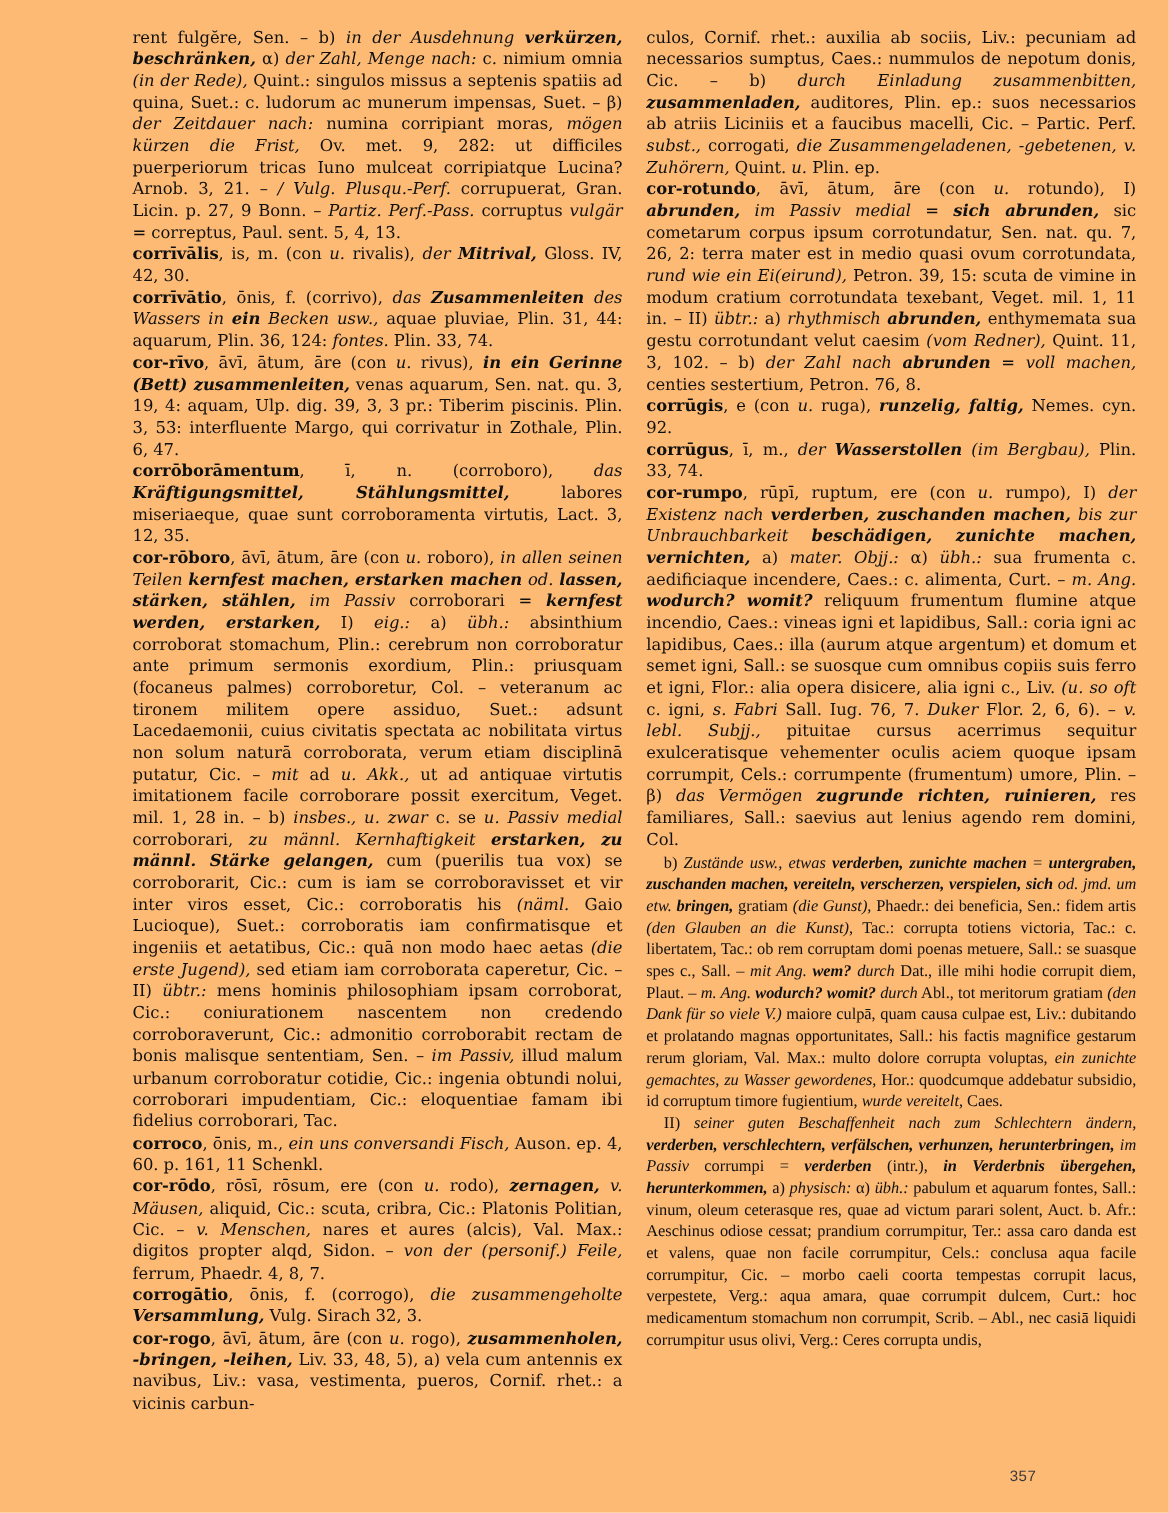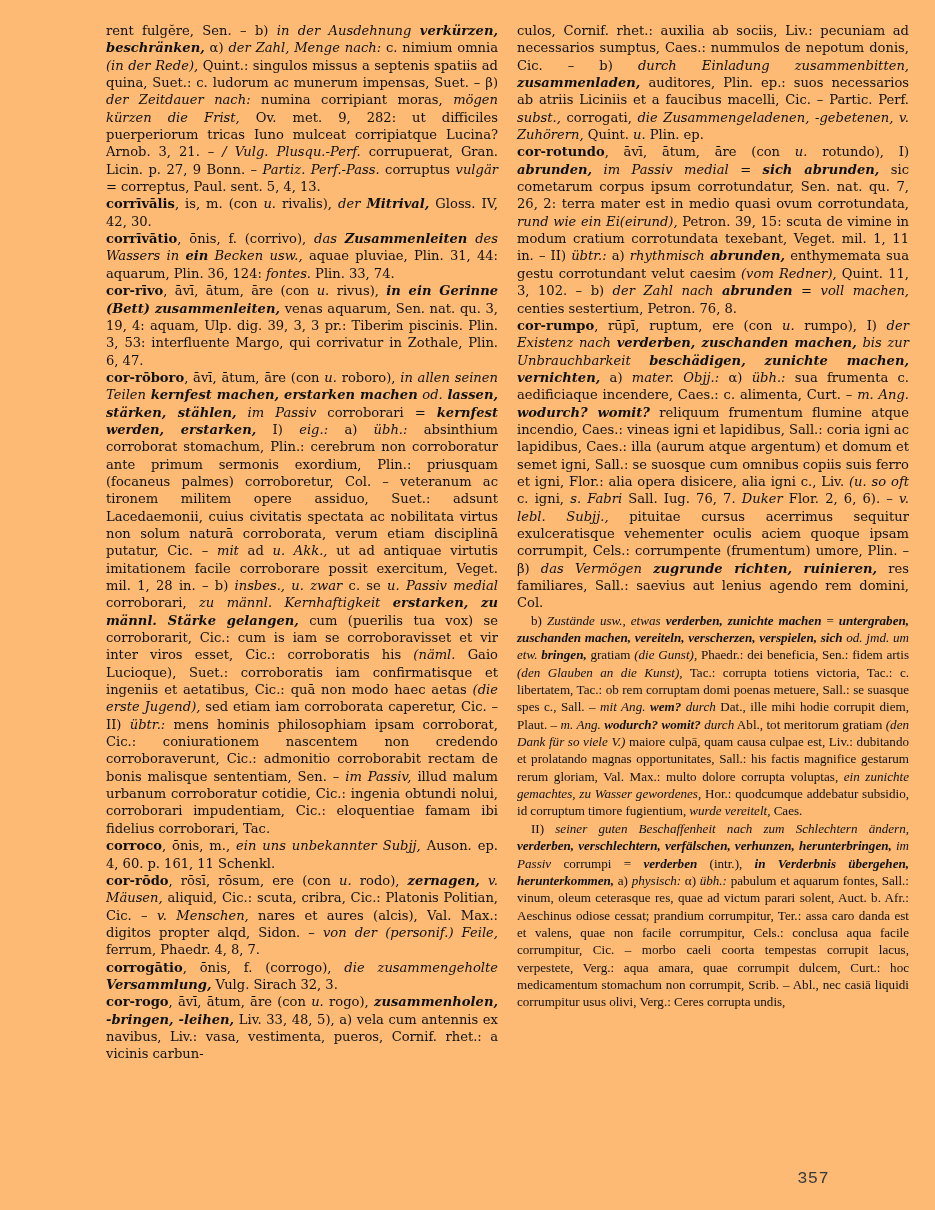--- a/index.html
+++ b/index.html
@@ -50,47 +50,50 @@
     text-indent: 0;
   }
   .entry + .entry { margin-top: 0px; }
 
   .para-indent { text-indent: 14px; font-family: Liberation Serif, serif; }
 
   .folio {
     position: absolute;
     right: 106px;
     bottom: 22px;
-    font-size: 17px;
+    font-size: 12px;
     color: #3a3a3a;
     letter-spacing: 0.4px;
-    font-family: Liberation Mono, monospace;
+    font-family: Liberation Sans, sans-serif;
   }
 </style>
 </head>
 <body>
 
 <div class="page">
 
   <div class="columns">
 
     <div class="col col-left" id="col-left">
         <p class="entry">rent fulgĕre, Sen. – b) <i>in der Ausdehnung</i> <b><i>verkürzen, beschränken,</i></b> α) <i>der Zahl, Menge nach:</i> c. nimium omnia <i>(in der Rede),</i> Quint.: singulos missus a septenis spatiis ad quina, Suet.: c. ludorum ac munerum impensas, Suet. – β) <i>der Zeitdauer nach:</i> numina corripiant moras, <i>mögen kürzen die Frist,</i> Ov. met. 9, 282: ut difficiles puerperiorum tricas Iuno mulceat corripiatque Lucina? Arnob. 3, 21. – <i>/ Vulg. Plusqu.-Perf.</i> corrupuerat, Gran. Licin. p. 27, 9 Bonn. – <i>Partiz. Perf.-Pass.</i> corruptus <i>vulgär</i> = correptus, Paul. sent. 5, 4, 13.</p>
         <p class="entry"><b>corrīvālis</b>, is, m. (con <i>u.</i> rivalis), <i>der</i> <b><i>Mitrival,</i></b> Gloss. IV, 42, 30.</p>
         <p class="entry"><b>corrīvātio</b>, ōnis, f. (corrivo), <i>das</i> <b><i>Zusammenleiten</i></b> <i>des Wassers in</i> <b><i>ein</i></b> <i>Becken usw.,</i> aquae pluviae, Plin. 31, 44: aquarum, Plin. 36, 124: <i>fontes.</i> Plin. 33, 74.</p>
         <p class="entry"><b>cor-rīvo</b>, āvī, ātum, āre (con <i>u.</i> rivus), <b><i>in ein Gerinne (Bett) zusammenleiten,</i></b> venas aquarum, Sen. nat. qu. 3, 19, 4: aquam, Ulp. dig. 39, 3, 3 pr.: Tiberim piscinis. Plin. 3, 53: interfluente Margo, qui corrivatur in Zothale, Plin. 6, 47.</p>
+        <p class="entry"><b>corrōborāmentum</b>, ī, n. (corroboro), <i>das</i> <b><i>Kräftigungsmittel, Stählungsmittel,</i></b> labores miseriaeque, quae sunt corroboramenta virtutis, Lact. 3, 12, 35.</p>
         <p class="entry"><b>cor-rōboro</b>, āvī, ātum, āre (con <i>u.</i> roboro), <i>in allen seinen Teilen</i> <b><i>kernfest machen, erstarken machen</i></b> <i>od.</i> <b><i>lassen, stärken, stählen,</i></b> <i>im Passiv</i> corroborari = <b><i>kernfest werden, erstarken,</i></b> I) <i>eig.:</i> a) <i>übh.:</i> absinthium corroborat stomachum, Plin.: cerebrum non corroboratur ante primum sermonis exordium, Plin.: priusquam (focaneus palmes) corroboretur, Col. – veteranum ac tironem militem opere assiduo, Suet.: adsunt Lacedaemonii, cuius civitatis spectata ac nobilitata virtus non solum naturā corroborata, verum etiam disciplinā putatur, Cic. – <i>mit</i> ad <i>u. Akk.,</i> ut ad antiquae virtutis imitationem facile corroborare possit exercitum, Veget. mil. 1, 28 in. – b) <i>insbes., u. zwar</i> c. se <i>u. Passiv medial</i> corroborari, <i>zu männl. Kernhaftigkeit</i> <b><i>erstarken, zu männl. Stärke gelangen,</i></b> cum (puerilis tua vox) se corroborarit, Cic.: cum is iam se corroboravisset et vir inter viros esset, Cic.: corroboratis his <i>(näml.</i> Gaio Lucioque), Suet.: corroboratis iam confirmatisque et ingeniis et aetatibus, Cic.: quā non modo haec aetas <i>(die erste Jugend),</i> sed etiam iam corroborata caperetur, Cic. – II) <i>übtr.:</i> mens hominis philosophiam ipsam corroborat, Cic.: coniurationem nascentem non credendo corroboraverunt, Cic.: admonitio corroborabit rectam de bonis malisque sententiam, Sen. – <i>im Passiv,</i> illud malum urbanum corroboratur cotidie, Cic.: ingenia obtundi nolui, corroborari impudentiam, Cic.: eloquentiae famam ibi fidelius corroborari, Tac.</p>
-        <p class="entry"><b>corroco</b>, ōnis, m., <i>ein uns unbekannter Subjj,</i> Auson. ep. 4, 60. p. 161, 11 Schenkl.</p>
+        <p class="entry"><b>corroco</b>, ōnis, m., <i>ein uns conversandi Fisch,</i> Auson. ep. 4, 60. p. 161, 11 Schenkl.</p>
         <p class="entry"><b>cor-rōdo</b>, rōsī, rōsum, ere (con <i>u.</i> rodo), <b><i>zernagen,</i></b> <i>v. Mäusen,</i> aliquid, Cic.: scuta, cribra, Cic.: Platonis Politian, Cic. – <i>v. Menschen,</i> nares et aures (alcis), Val. Max.: digitos propter alqd, Sidon. – <i>von der (personif.) Feile,</i> ferrum, Phaedr. 4, 8, 7.</p>
         <p class="entry"><b>corrogātio</b>, ōnis, f. (corrogo), <i>die zusammengeholte</i> <b><i>Versammlung,</i></b> Vulg. Sirach 32, 3.</p>
         <p class="entry"><b>cor-rogo</b>, āvī, ātum, āre (con <i>u.</i> rogo), <b><i>zusammenholen, -bringen, -leihen,</i></b>    Liv. 33, 48, 5), a)  vela cum antennis ex navibus, Liv.: vasa, vestimenta, pueros, Cornif. rhet.: a vicinis carbun-</p>
       </div>
     <div class="col col-right" id="col-right">
         <p class="entry">culos, Cornif. rhet.: auxilia ab sociis, Liv.: pecuniam ad necessarios sumptus, Caes.: nummulos de nepotum donis, Cic. – b) <i>durch Einladung zusammenbitten,</i> <b><i>zusammenladen,</i></b> auditores, Plin. ep.: suos necessarios ab atriis Liciniis et a faucibus macelli, Cic. – Partic. Perf. <i>subst.,</i> corrogati, <i>die Zusammengeladenen, -gebetenen, v. Zuhörern,</i> Quint. <i>u.</i> Plin. ep.</p>
         <p class="entry"><b>cor-rotundo</b>, āvī, ātum, āre (con <i>u.</i> rotundo), I) <b><i>abrunden,</i></b> <i>im Passiv medial</i> = <b><i>sich abrunden,</i></b> sic cometarum corpus ipsum corrotundatur, Sen. nat. qu. 7, 26, 2: terra mater est in medio quasi ovum corrotundata, <i>rund wie ein Ei(eirund),</i> Petron. 39, 15: scuta de vimine in modum cratium corrotundata texebant, Veget. mil. 1, 11 in. – II) <i>übtr.:</i> a) <i>rhythmisch</i> <b><i>abrunden,</i></b> enthymemata sua gestu corrotundant velut caesim <i>(vom Redner),</i> Quint. 11, 3, 102. – b) <i>der Zahl nach</i> <b><i>abrunden</i></b> = <i>voll machen,</i> centies sestertium, Petron. 76, 8.</p>
+        <p class="entry"><b>corrūgis</b>, e (con <i>u.</i> ruga), <b><i>runzelig, faltig,</i></b> Nemes. cyn. 92.</p>
+        <p class="entry"><b>corrūgus</b>, ī, m., <i>der</i> <b><i>Wasserstollen</i></b> <i>(im Bergbau),</i> Plin. 33, 74.</p>
         <p class="entry"><b>cor-rumpo</b>, rūpī, ruptum, ere (con <i>u.</i> rumpo), I) <i>der Existenz nach</i> <b><i>verderben, zuschanden machen,</i></b> <i>bis zur Unbrauchbarkeit</i> <b><i>beschädigen, zunichte machen, vernichten,</i></b> a) <i>mater. Objj.:</i> α) <i>übh.:</i> sua frumenta c. aedificiaque incendere, Caes.: c. alimenta, Curt. – <i>m. Ang.</i> <b><i>wodurch? womit?</i></b> reliquum frumentum flumine atque incendio, Caes.: vineas igni et lapidibus, Sall.: coria igni ac lapidibus, Caes.: illa (aurum atque argentum) et domum et semet igni, Sall.: se suosque cum omnibus copiis suis ferro et igni, Flor.: alia opera disicere, alia igni c., Liv. <i>(u. so oft</i> c. igni, <i>s. Fabri</i> Sall. Iug. 76, 7. <i>Duker</i> Flor. 2, 6, 6). – <i>v. lebl. Subjj.,</i> pituitae cursus acerrimus sequitur exulceratisque vehementer oculis aciem quoque ipsam corrumpit, Cels.: corrumpente (frumentum) umore, Plin. – β) <i>das Vermögen</i> <b><i>zugrunde richten, ruinieren,</i></b> res familiares, Sall.: saevius aut lenius agendo rem domini, Col.</p>
         <p class="entry para-indent">b) <i>Zustände usw., etwas</i> <b><i>verderben, zunichte machen</i></b> = <b><i>untergraben, zuschanden machen, vereiteln, verscherzen, verspielen, sich</i></b> <i>od. jmd. um etw.</i> <b><i>bringen,</i></b> gratiam <i>(die Gunst),</i> Phaedr.: dei beneficia, Sen.: fidem artis <i>(den Glauben an die Kunst),</i> Tac.: corrupta totiens victoria, Tac.: c. libertatem, Tac.: ob rem corruptam domi poenas metuere, Sall.: se suasque spes c., Sall. – <i>mit Ang.</i> <b><i>wem?</i></b> <i>durch</i> Dat., ille mihi hodie corrupit diem, Plaut. – <i>m. Ang.</i> <b><i>wodurch? womit?</i></b> <i>durch</i> Abl., tot meritorum gratiam <i>(den Dank für so viele V.)</i> maiore culpā, quam causa culpae est, Liv.: dubitando et prolatando magnas opportunitates, Sall.: his factis magnifice gestarum rerum gloriam, Val. Max.: multo dolore corrupta voluptas, <i>ein zunichte gemachtes, zu Wasser gewordenes,</i> Hor.: quodcumque addebatur subsidio, id corruptum timore fugientium, <i>wurde vereitelt,</i> Caes.</p>
         <p class="entry para-indent">II) <i>seiner guten Beschaffenheit nach zum Schlechtern ändern,</i> <b><i>verderben, verschlechtern, verfälschen, verhunzen, herunterbringen,</i></b> <i>im Passiv</i> corrumpi = <b><i>verderben</i></b> (intr.), <b><i>in Verderbnis übergehen, herunterkommen,</i></b> a) <i>physisch:</i> α) <i>übh.:</i> pabulum et aquarum fontes, Sall.: vinum, oleum ceterasque res, quae ad victum parari solent, Auct. b. Afr.: Aeschinus odiose cessat; prandium corrumpitur, Ter.: assa caro danda est et valens, quae non facile corrumpitur, Cels.: conclusa aqua facile corrumpitur, Cic. –  morbo caeli coorta tempestas corrupit lacus, verpestete, Verg.: aqua amara, quae corrumpit dulcem, Curt.: hoc medicamentum stomachum non corrumpit, Scrib. –    Abl., nec casiā liquidi corrumpitur usus olivi, Verg.: Ceres corrupta undis,</p>
       </div>
 
   </div>
 
   <div class="folio">357</div>
 
 </div>

